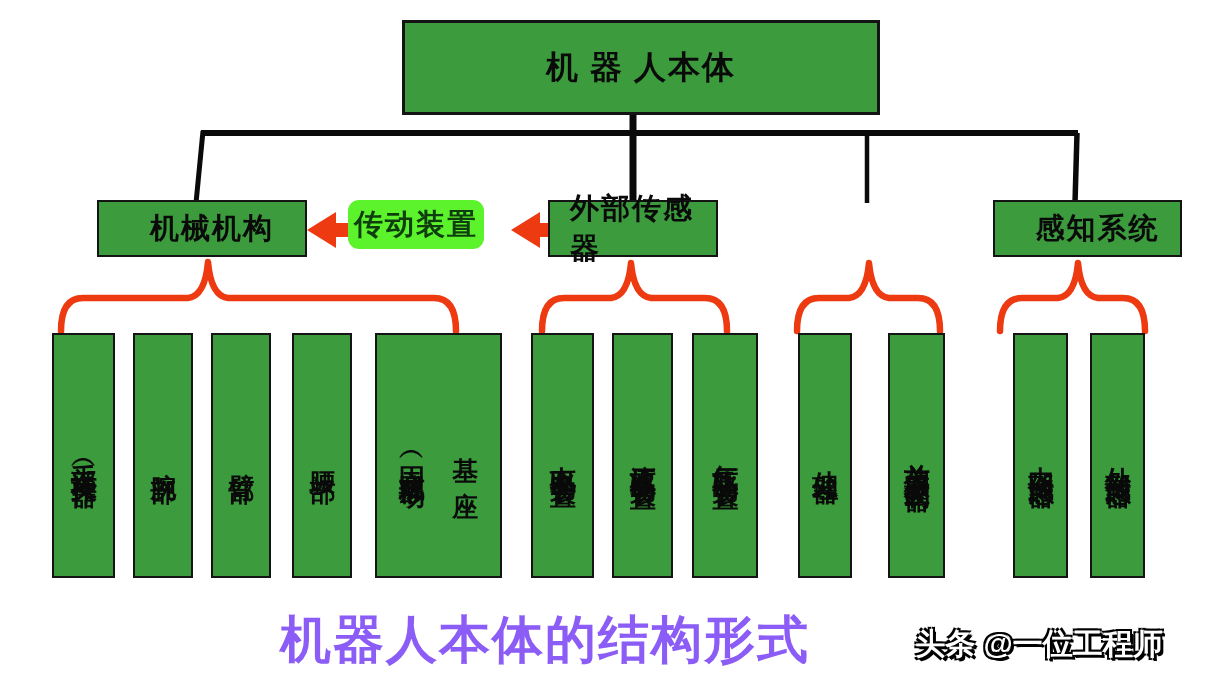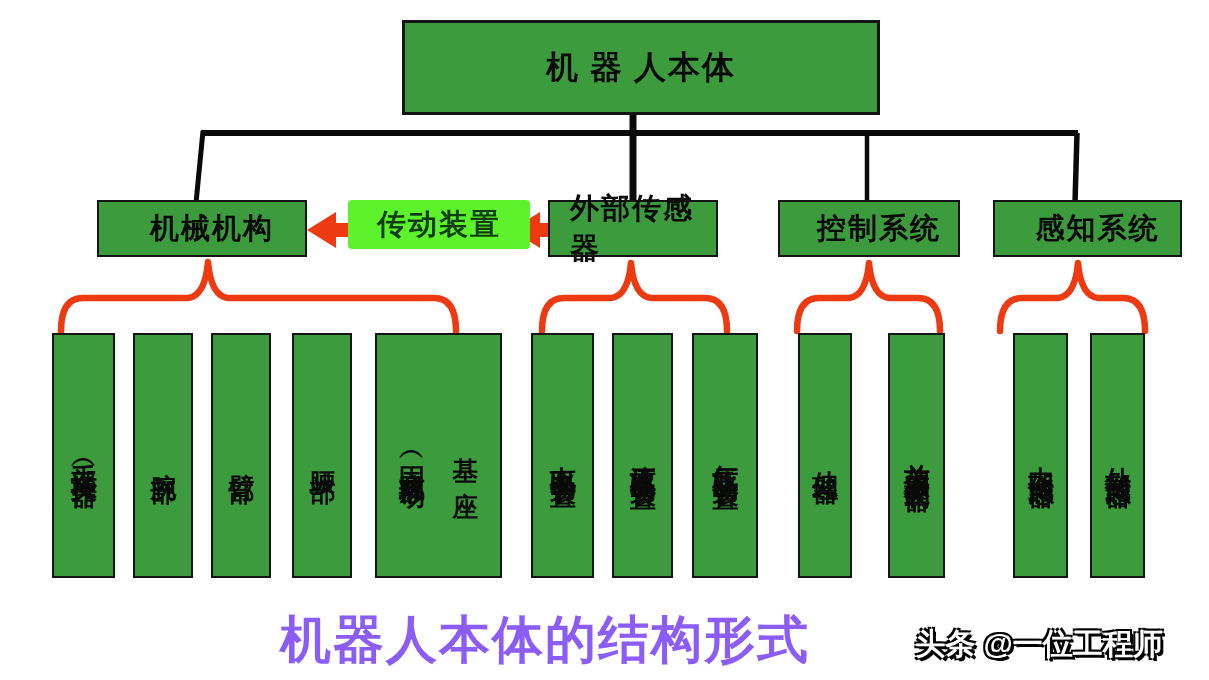--- a/index.html
+++ b/index.html
@@ -14,22 +14,22 @@
     display:flex; align-items:center; justify-content:center;
     color:#0a0a0a; font-weight:bold;
   }
   .root-box { left:402px; top:20px; width:478px; height:95px; font-size:32px; letter-spacing:2px; border-width:3px; }
   .l2-box { top:200px; height:57px; font-size:29px; letter-spacing:2px;padding-left:20px; }
   .l2-mech  { left:97px;  width:210px; }
   .l2-drive { left:548px; width:170px; }
   .l2-ctrl  { left:778px; width:182px; }
   .l2-sense { left:993px; width:189px; }
   .l2-trans {
-    left:348px; top:200px; width:182px; height:49px;
-    background:#5CF32C; border:none; border-radius:4px;
+    left:348px; top:200px; width:136px; height:49px;
+    background:#5CF32C; border:none; border-radius:11px;
     color:#0e3e0e; font-size:29px; letter-spacing:2px;
   }
   .vbox {
     top:333px; height:245px;
     writing-mode:vertical-rl; text-orientation:mixed;
     font-size:26px; letter-spacing:4px; line-height:1.15;
   }
   .vbox .vtext { white-space:pre-line; text-align:center; }
   .vbox-wide { line-height:2.05; }
   .v1 { left:52px;  width:63px; }
@@ -84,23 +84,20 @@
 
   <div class="box l2-box l2-mech">
     <span>机械机构</span>
   </div>
   <div class="box l2-trans">
     <span>传动装置</span>
   </div>
   <div class="box l2-box l2-drive">
     <span>外部传感器</span>
   </div>
-  <div class="box l2-box l2-ctrl">
-    <span>控制系统</span>
-  </div>
   <div class="box l2-box l2-sense">
     <span>感知系统</span>
   </div>
 
   <div class="box vbox v1">
     <span class="vtext">手部（操作器）</span>
   </div>
   <div class="box vbox v2">
     <span class="vtext">腕部</span>
   </div>

